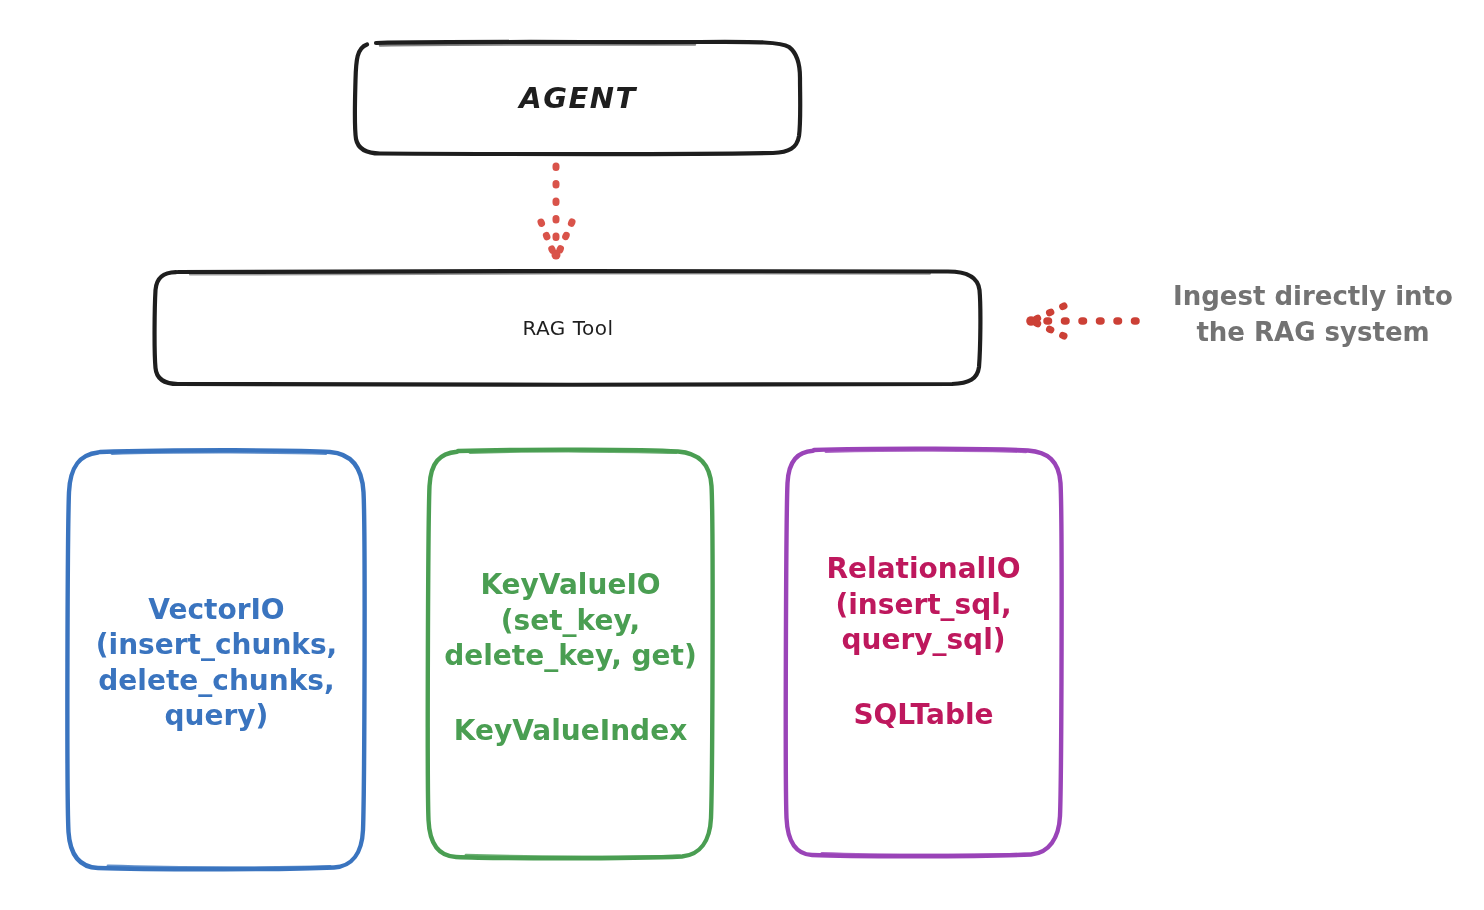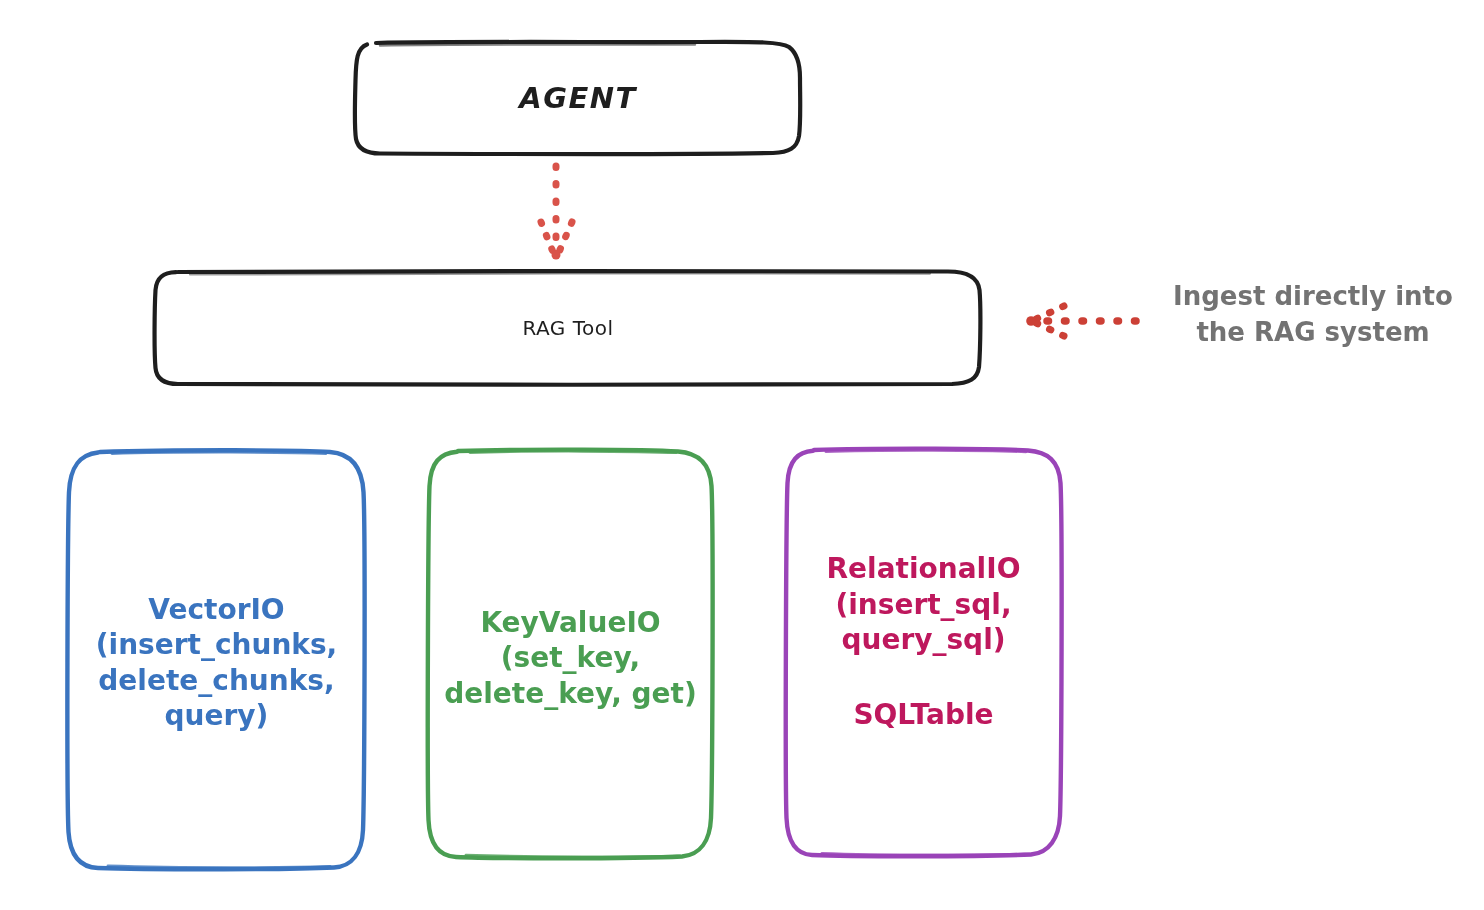--- a/index.html
+++ b/index.html
@@ -194,20 +194,21 @@
   <div class="node-label api-label">VectorIO
 (insert_chunks,
 delete_chunks,
 query)</div>
 </div>
 
 <div class="node provider" id="keyvalue-io-node">
   <div class="node-label api-label">KeyValueIO
 (set_key,
 delete_key, get)</div>
+  <div class="node-label index-label">KeyValueIndex</div>
 </div>
 
 <div class="node provider" id="relational-io-node">
   <div class="node-label api-label">RelationalIO
 (insert_sql,
 query_sql)</div>
   <div class="node-label index-label">SQLTable</div>
 </div>
 
 <div id="ingest-annotation">Ingest directly into

